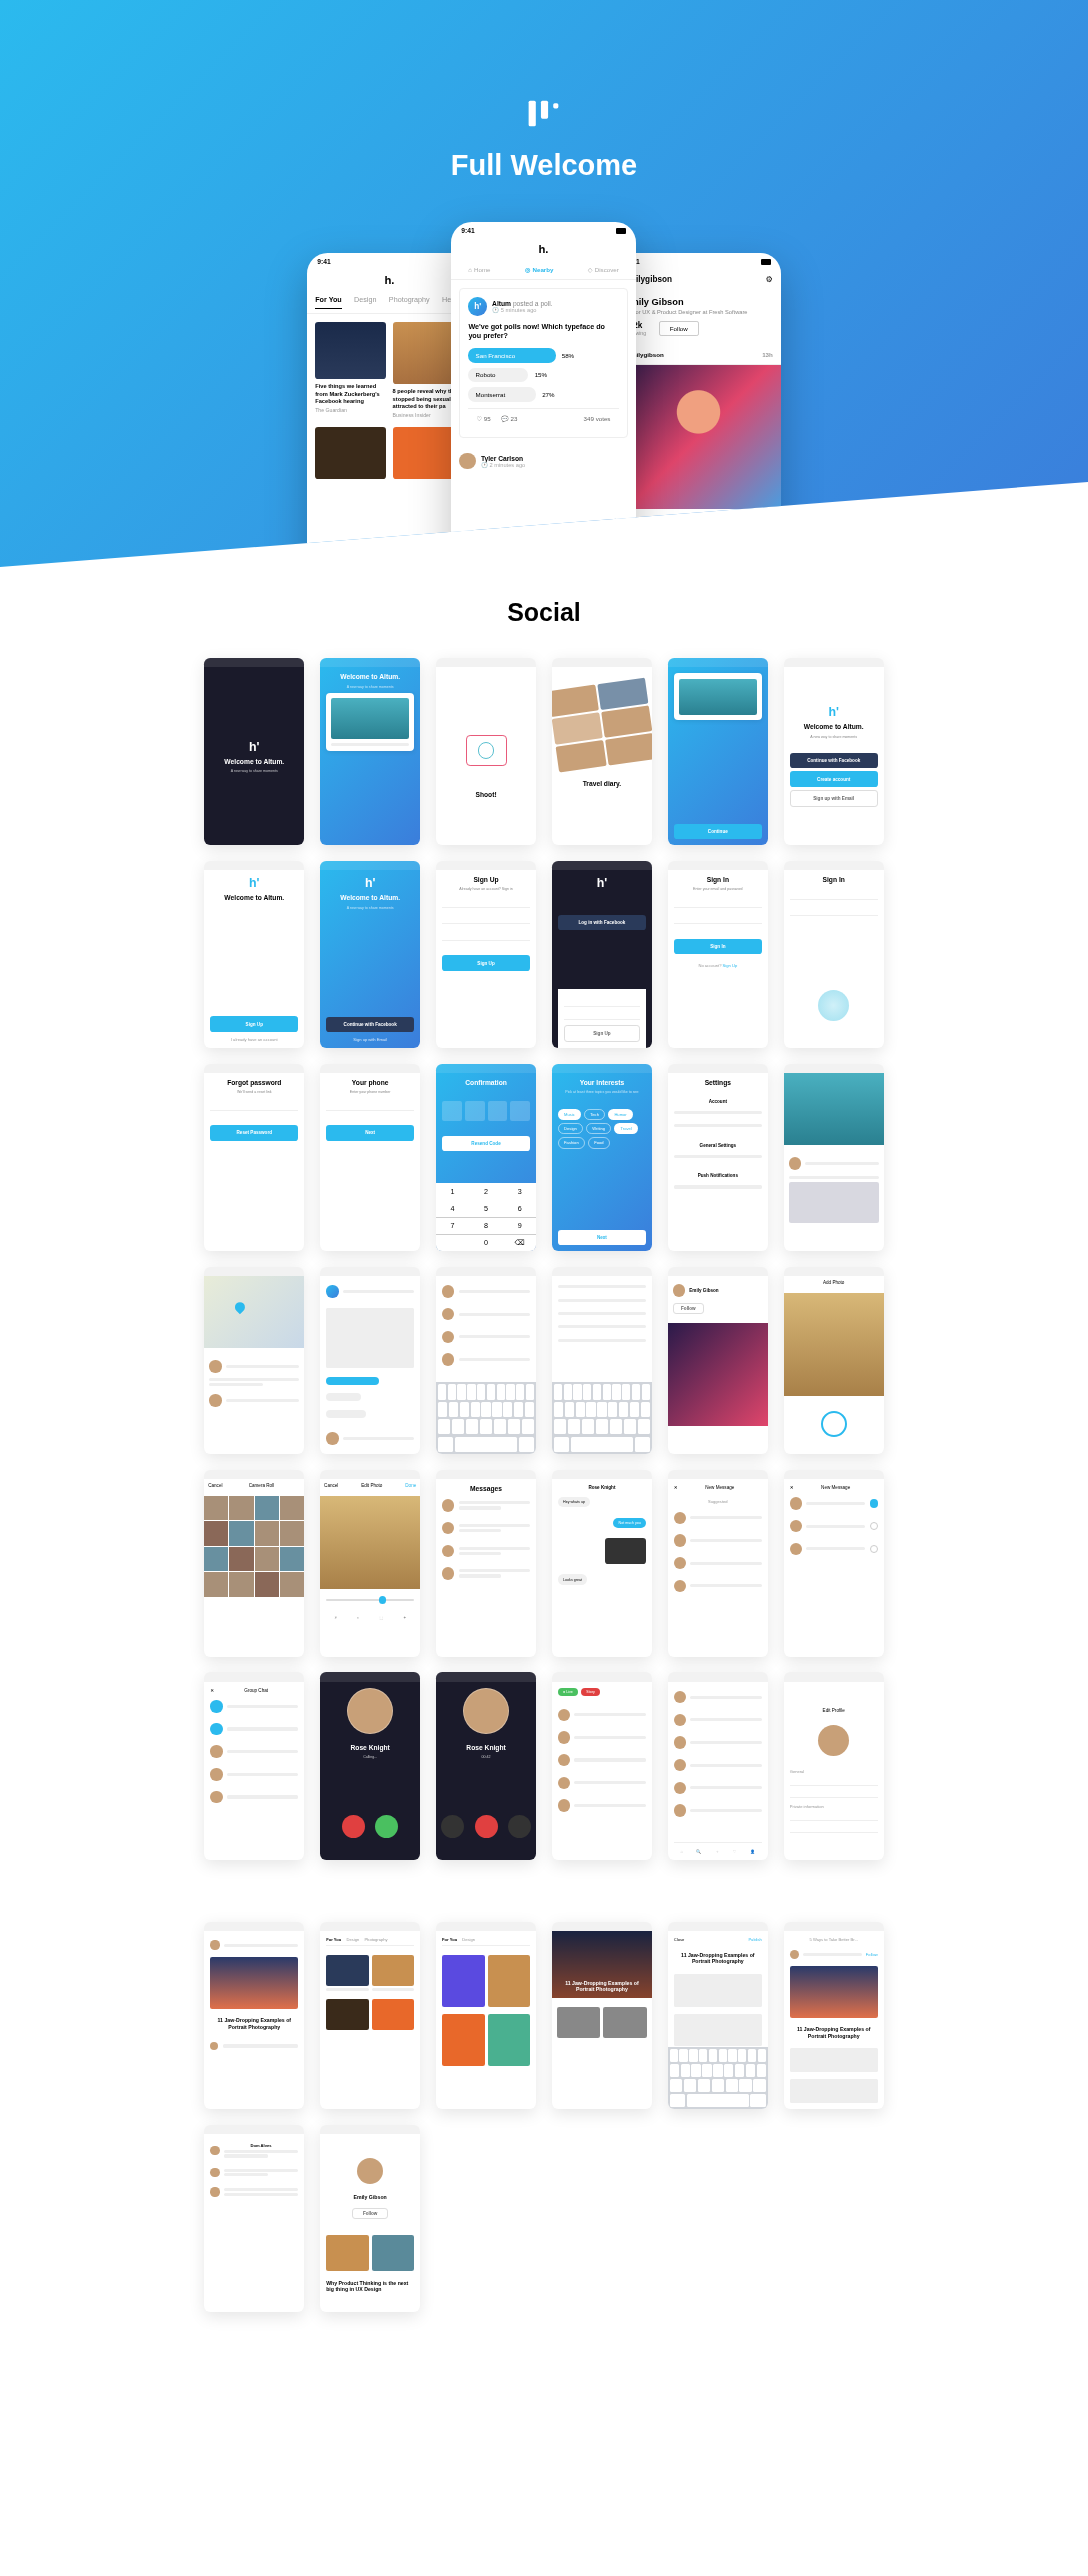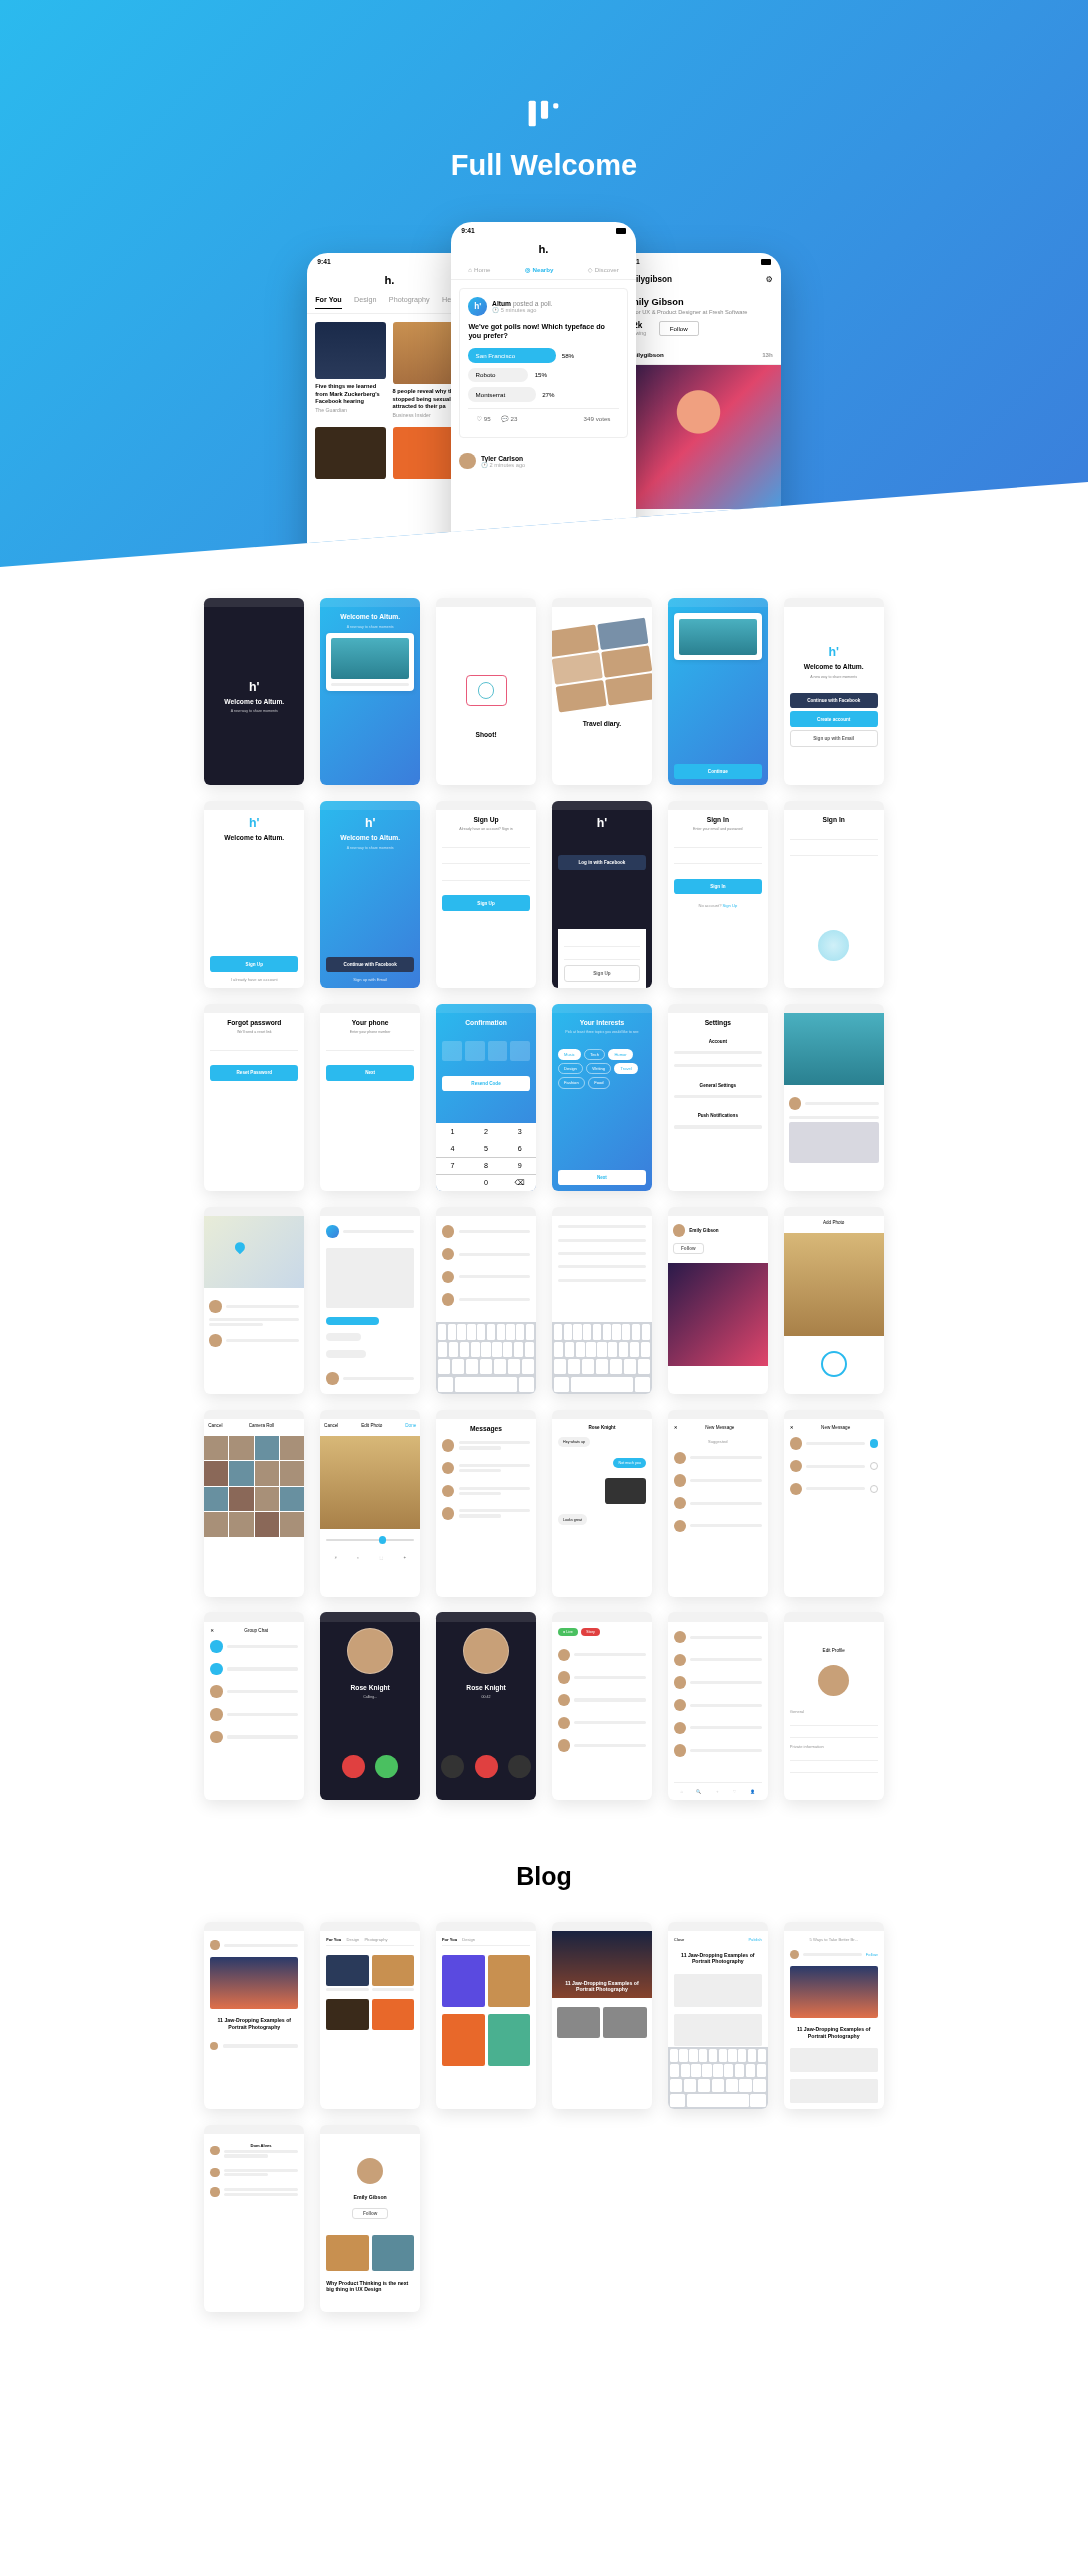--- a/index.html
+++ b/index.html
@@ -242,20 +242,21 @@
           <span style="color:#999">13h</span>
         </div>
       <div class="big-img">
           <div class="face"></div>
         </div>
     </div>
   </div>
 </div>
 
 <div class="section">
+  <div class="section-title">Social</div>
   <div class="grid">
 
     <div class="thumb t-dark">
         <div class="t-sb"></div>
         <div class="t-body t-center">
           <div class="t-logo">h'</div>
           <div class="t-h">Welcome to Altum.</div>
           <div class="t-sub">A new way to share moments</div>
         </div>
       </div>
@@ -949,21 +950,20 @@
             <div style="font-size:4.1px;color:#999;margin-top:5.2px">Private information</div>
             <div class="t-input"></div>
             <div class="t-input"></div>
           </div>
         </div>
       </div>
   </div>
 </div>
 
 <div class="section">
-  <div class="section-title">Blog</div>
   <div class="grid">
     <div class="thumb">
         <div class="t-sb"></div>
         <div class="t-body">
           <div class="t-row">
             <div class="t-av" style="width:9.3px;height:9.3px"></div>
             <div class="t-line t-line-s"></div>
           </div>
           <div class="t-blog-img"></div>
           <div class="t-blog-h">11 Jaw-Dropping Examples of Portrait Photography</div>

